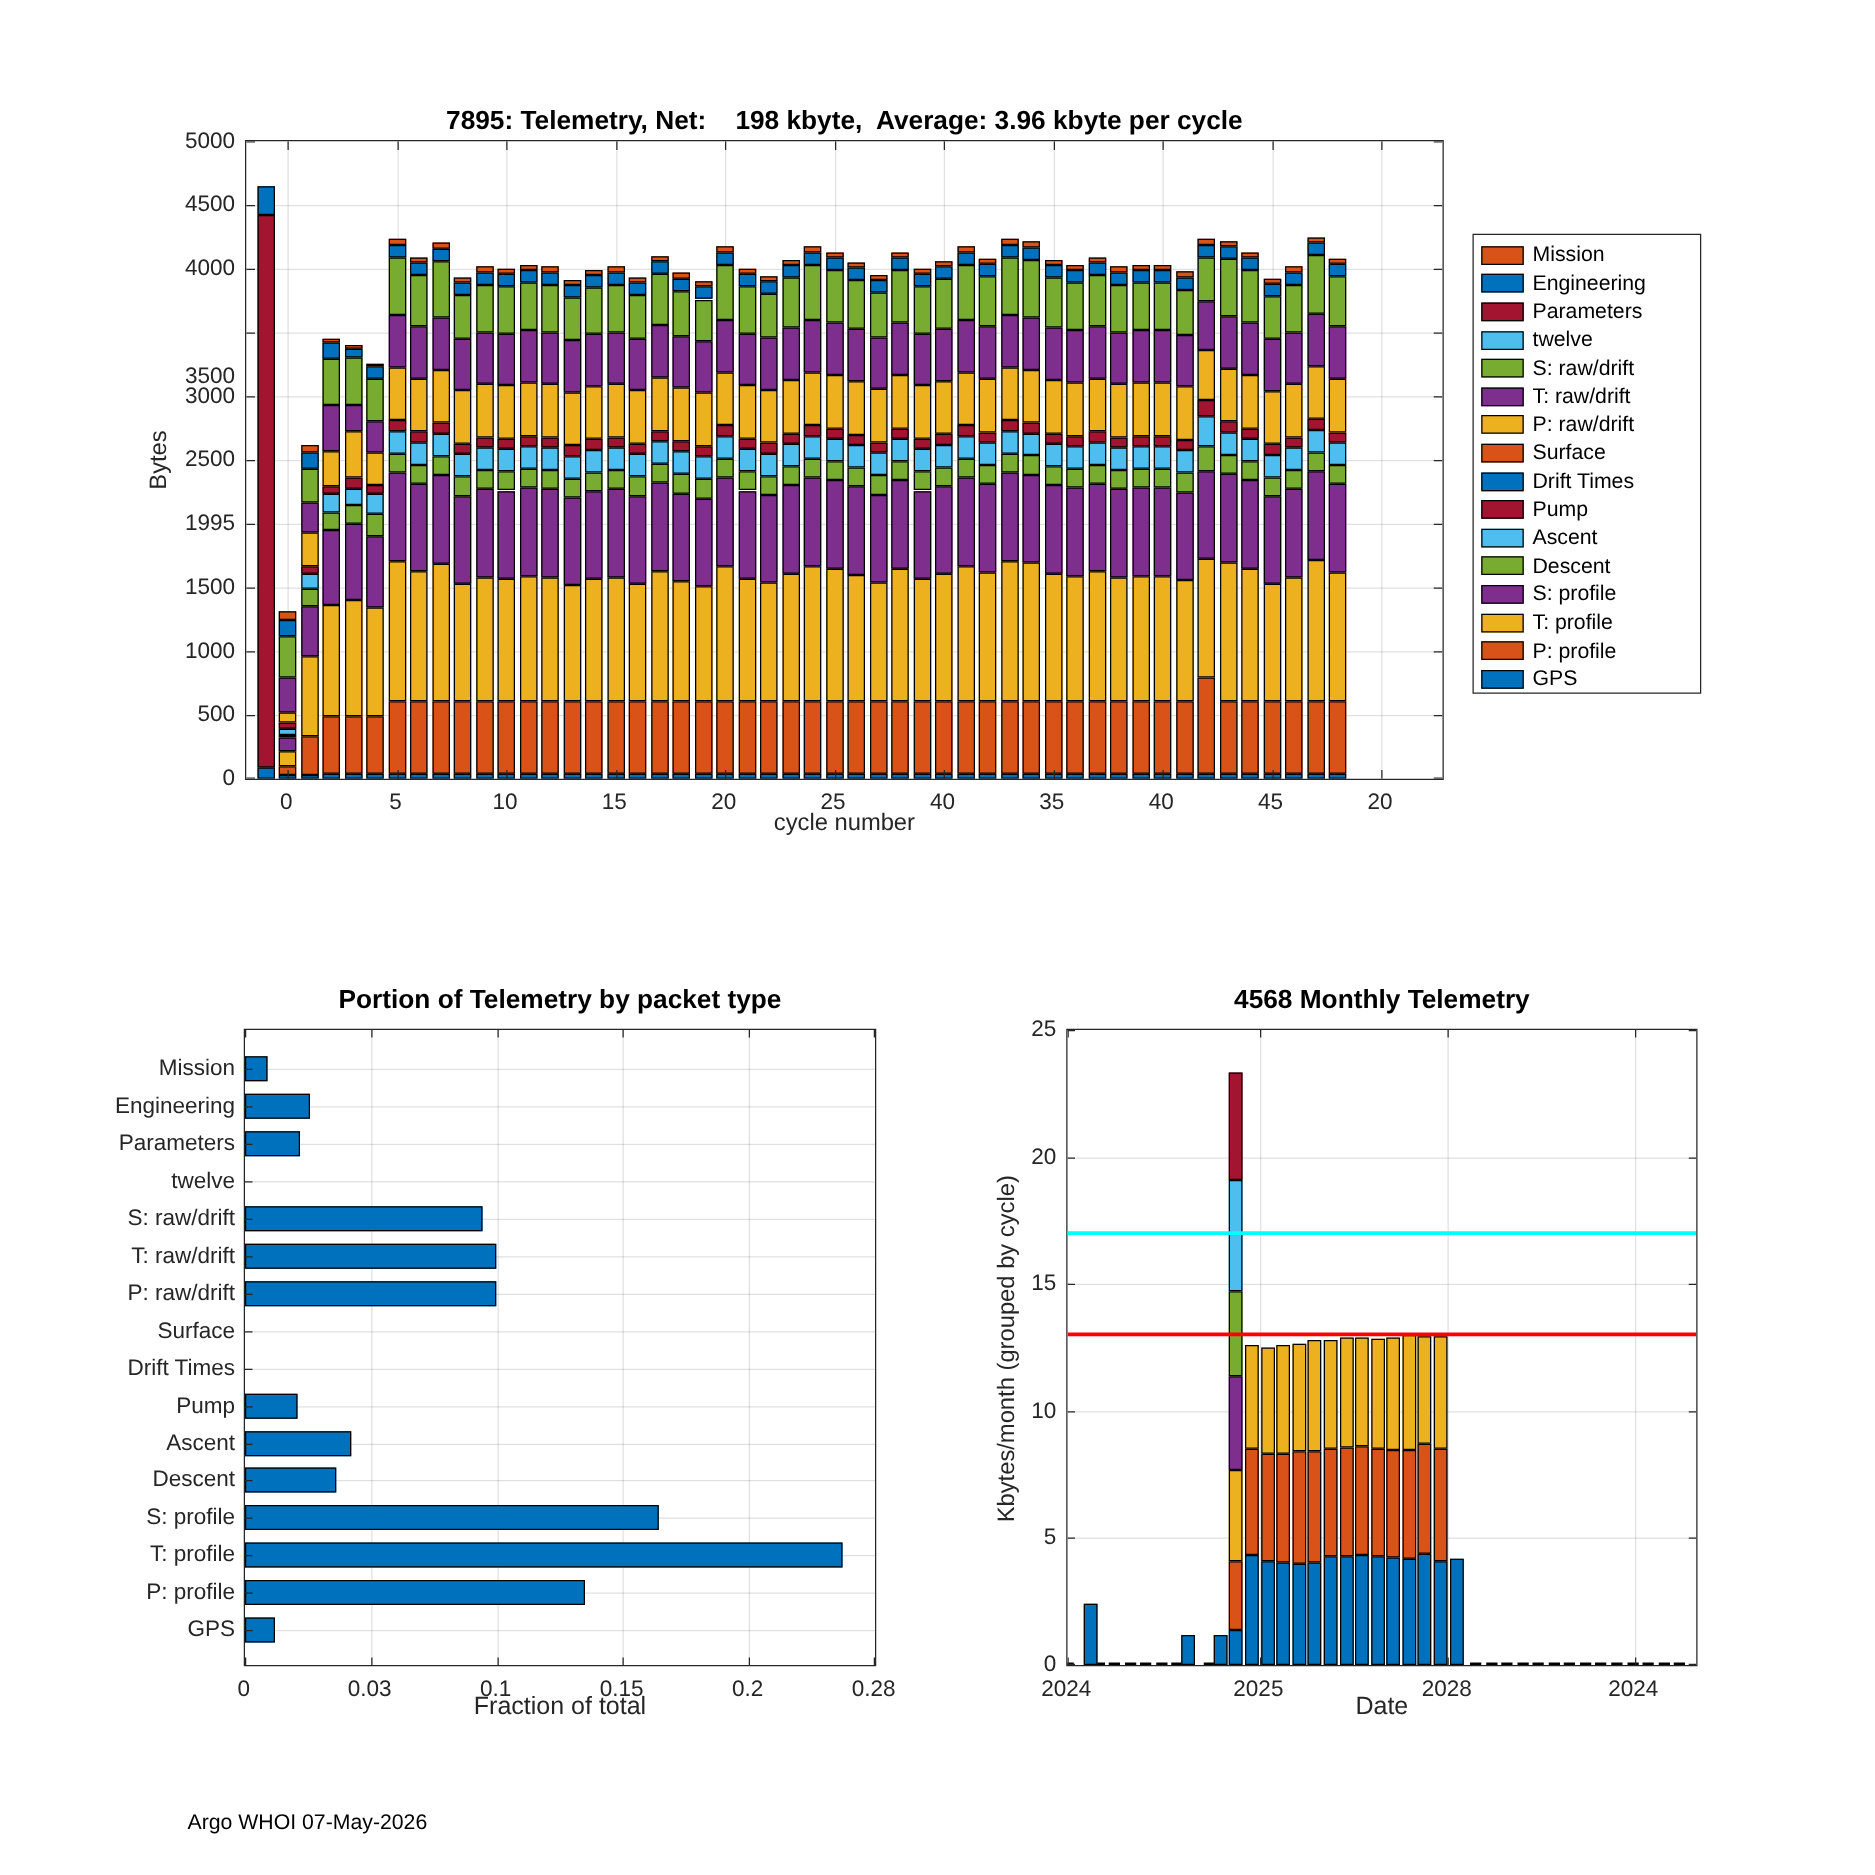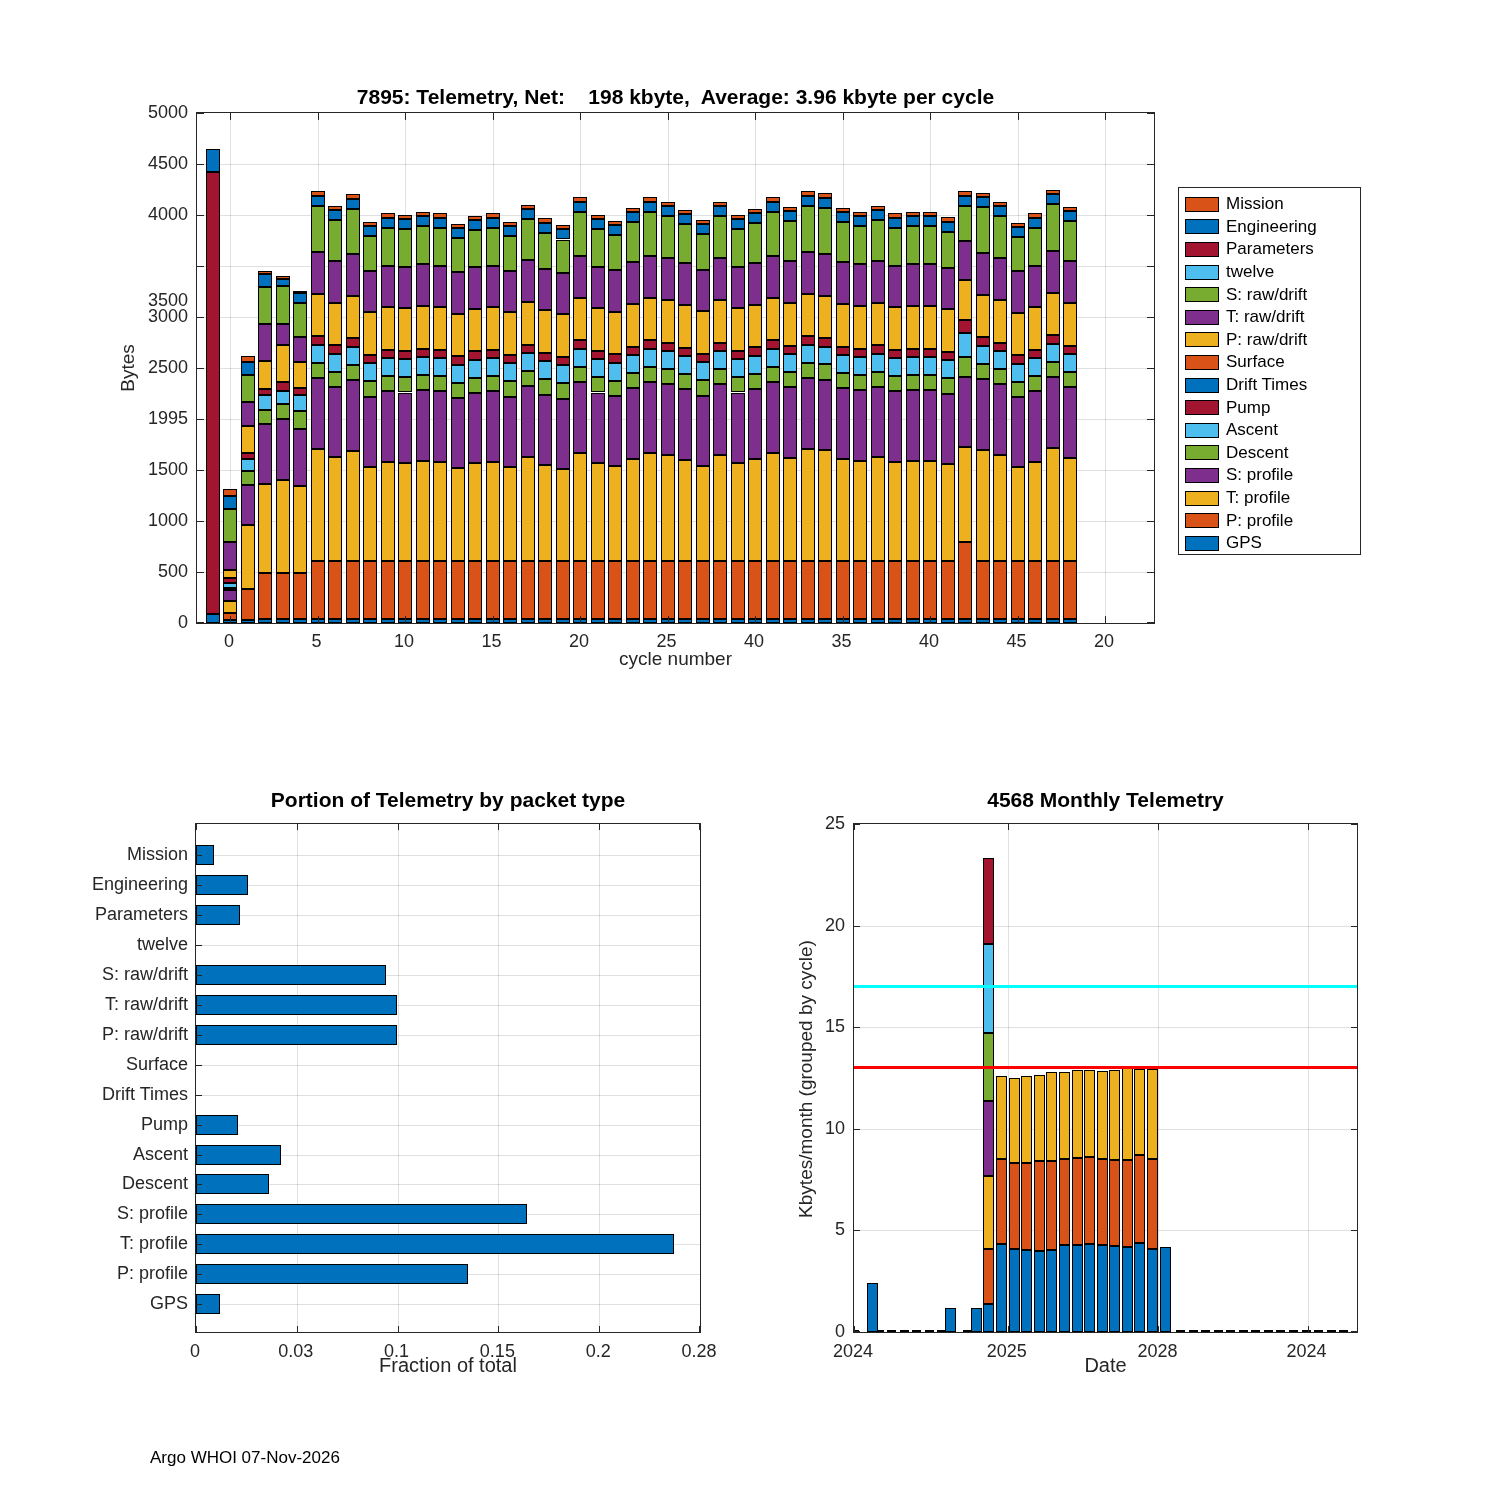--- a/index.html
+++ b/index.html
@@ -983,13 +983,13 @@
     <div class="tick-label" style="left: 790px; width: 55px; text-align: right; top: 914.6px;">20</div>
     <div class="tick-label" style="left: 790px; width: 55px; text-align: right; top: 813px;">25</div>
   </div>
 <div id="mon-xlabels">
     <div class="tick-label" style="left: 813px; width: 80px; text-align: center; top: 1341px;">2024</div>
     <div class="tick-label" style="left: 966.714px; width: 80px; text-align: center; top: 1341px;">2025</div>
     <div class="tick-label" style="left: 1117.41px; width: 80px; text-align: center; top: 1341px;">2028</div>
     <div class="tick-label" style="left: 1266.61px; width: 80px; text-align: center; top: 1341px;">2024</div>
   </div>
 
-<div class="footer" style="left:150px;top:1448px;">Argo WHOI 07-Nov-2026</div>
+<div class="footer" style="left:150px;top:1448px;">Argo WHOI 07-May-2026</div>
 
 </body></html>

